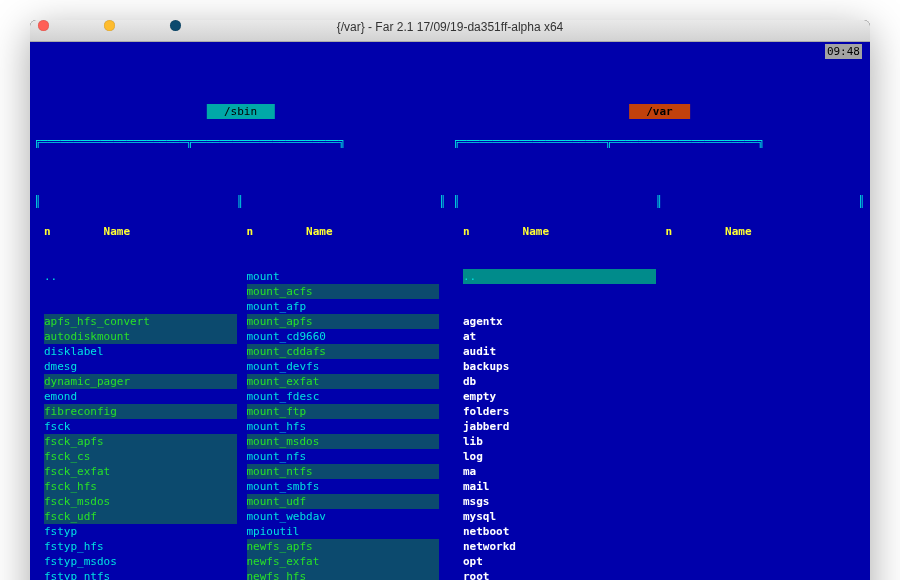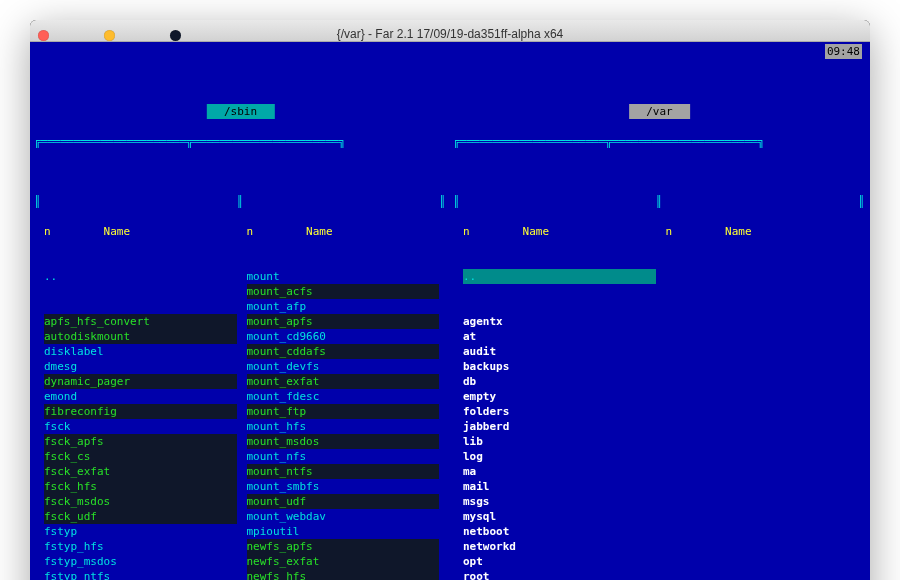--- a/index.html
+++ b/index.html
@@ -16,59 +16,60 @@
     margin-top: 20px;
     border-radius: 6px 6px 0 0;
     box-shadow: 0 10px 40px rgba(0,0,0,.35);
     overflow: hidden;
     background: #000;
   }
   .titlebar {
     height: 22px;
     background: linear-gradient(#e9e9e9,#d2d2d2);
     display: flex;
-    align-items: flex-end;
+    align-items: flex-start;
     padding: 0 8px;
     position: relative;
     border-bottom: 1px solid #aaa;
     gap: 48px;
   }
   .tlight { width: 11px; height: 11px; border-radius: 50%; margin-right: 7px; box-shadow: inset 0 0 1px rgba(0,0,0,.4); }
-  .red { background:#ff5f57; } .yellow{background:#febc2e;} .green{background:#0f172a;}
+  .red { background:#ff5f57; } .yellow{background:#febc2e;} .green{background:#0c4a6e;}
   .title { position:absolute; left:0; right:0; text-align:center; font-family:-apple-system,Helvetica,Arial,sans-serif; font-size:12px; color:#333; }
   .term {
     background: #0000ab;
     color: #00e0e0;
     line-height: 15px;
     padding: 2px 4px 0 4px;
     white-space: pre;
     position: relative;
   }
   .panels { display:flex; gap:6px; }
   .panel { flex:1; position:relative; }
   .border-top, .border-bottom, .border-mid {
     color:#00e0e0;
     overflow:hidden;
     height:15px;
   }
   .panel-title {
     position:absolute; top:0; left:50%; transform:translateX(-50%);
     background:#00a8a8; color:#000; padding:0 11px;
   }
-  .panel.active .panel-title { background:#a3a3a3; }
+  .panel.active .panel-title { background:#c2410c;font-weight:bold; }
   .clock { position:absolute; top:2px; right:8px; background:#a3a3a3; color:#000; padding:0 2px;}
   .col {
     flex:1;
     min-width:0;
     padding-left:2px;
     position:relative;
   }
   .colhead {
     color:#ffff33;
     height:15px;
+    font-weight:bold;
   }
   .colhead .n { color:#ffff33; }
   .filelist { }
   .file { color:#00e0e0; height:15px; overflow:hidden; }
   .file.green { color:#28e028; }
   .file.white { color:#ffffff;font-weight:bold; }
   .file.sel { background:#008b8b; color:#ffffff; }
   .file.up { color:#00e0e0; }
   .frameV { display:flex; }
   .frameV .side { width:8px; color:#00e0e0; }

